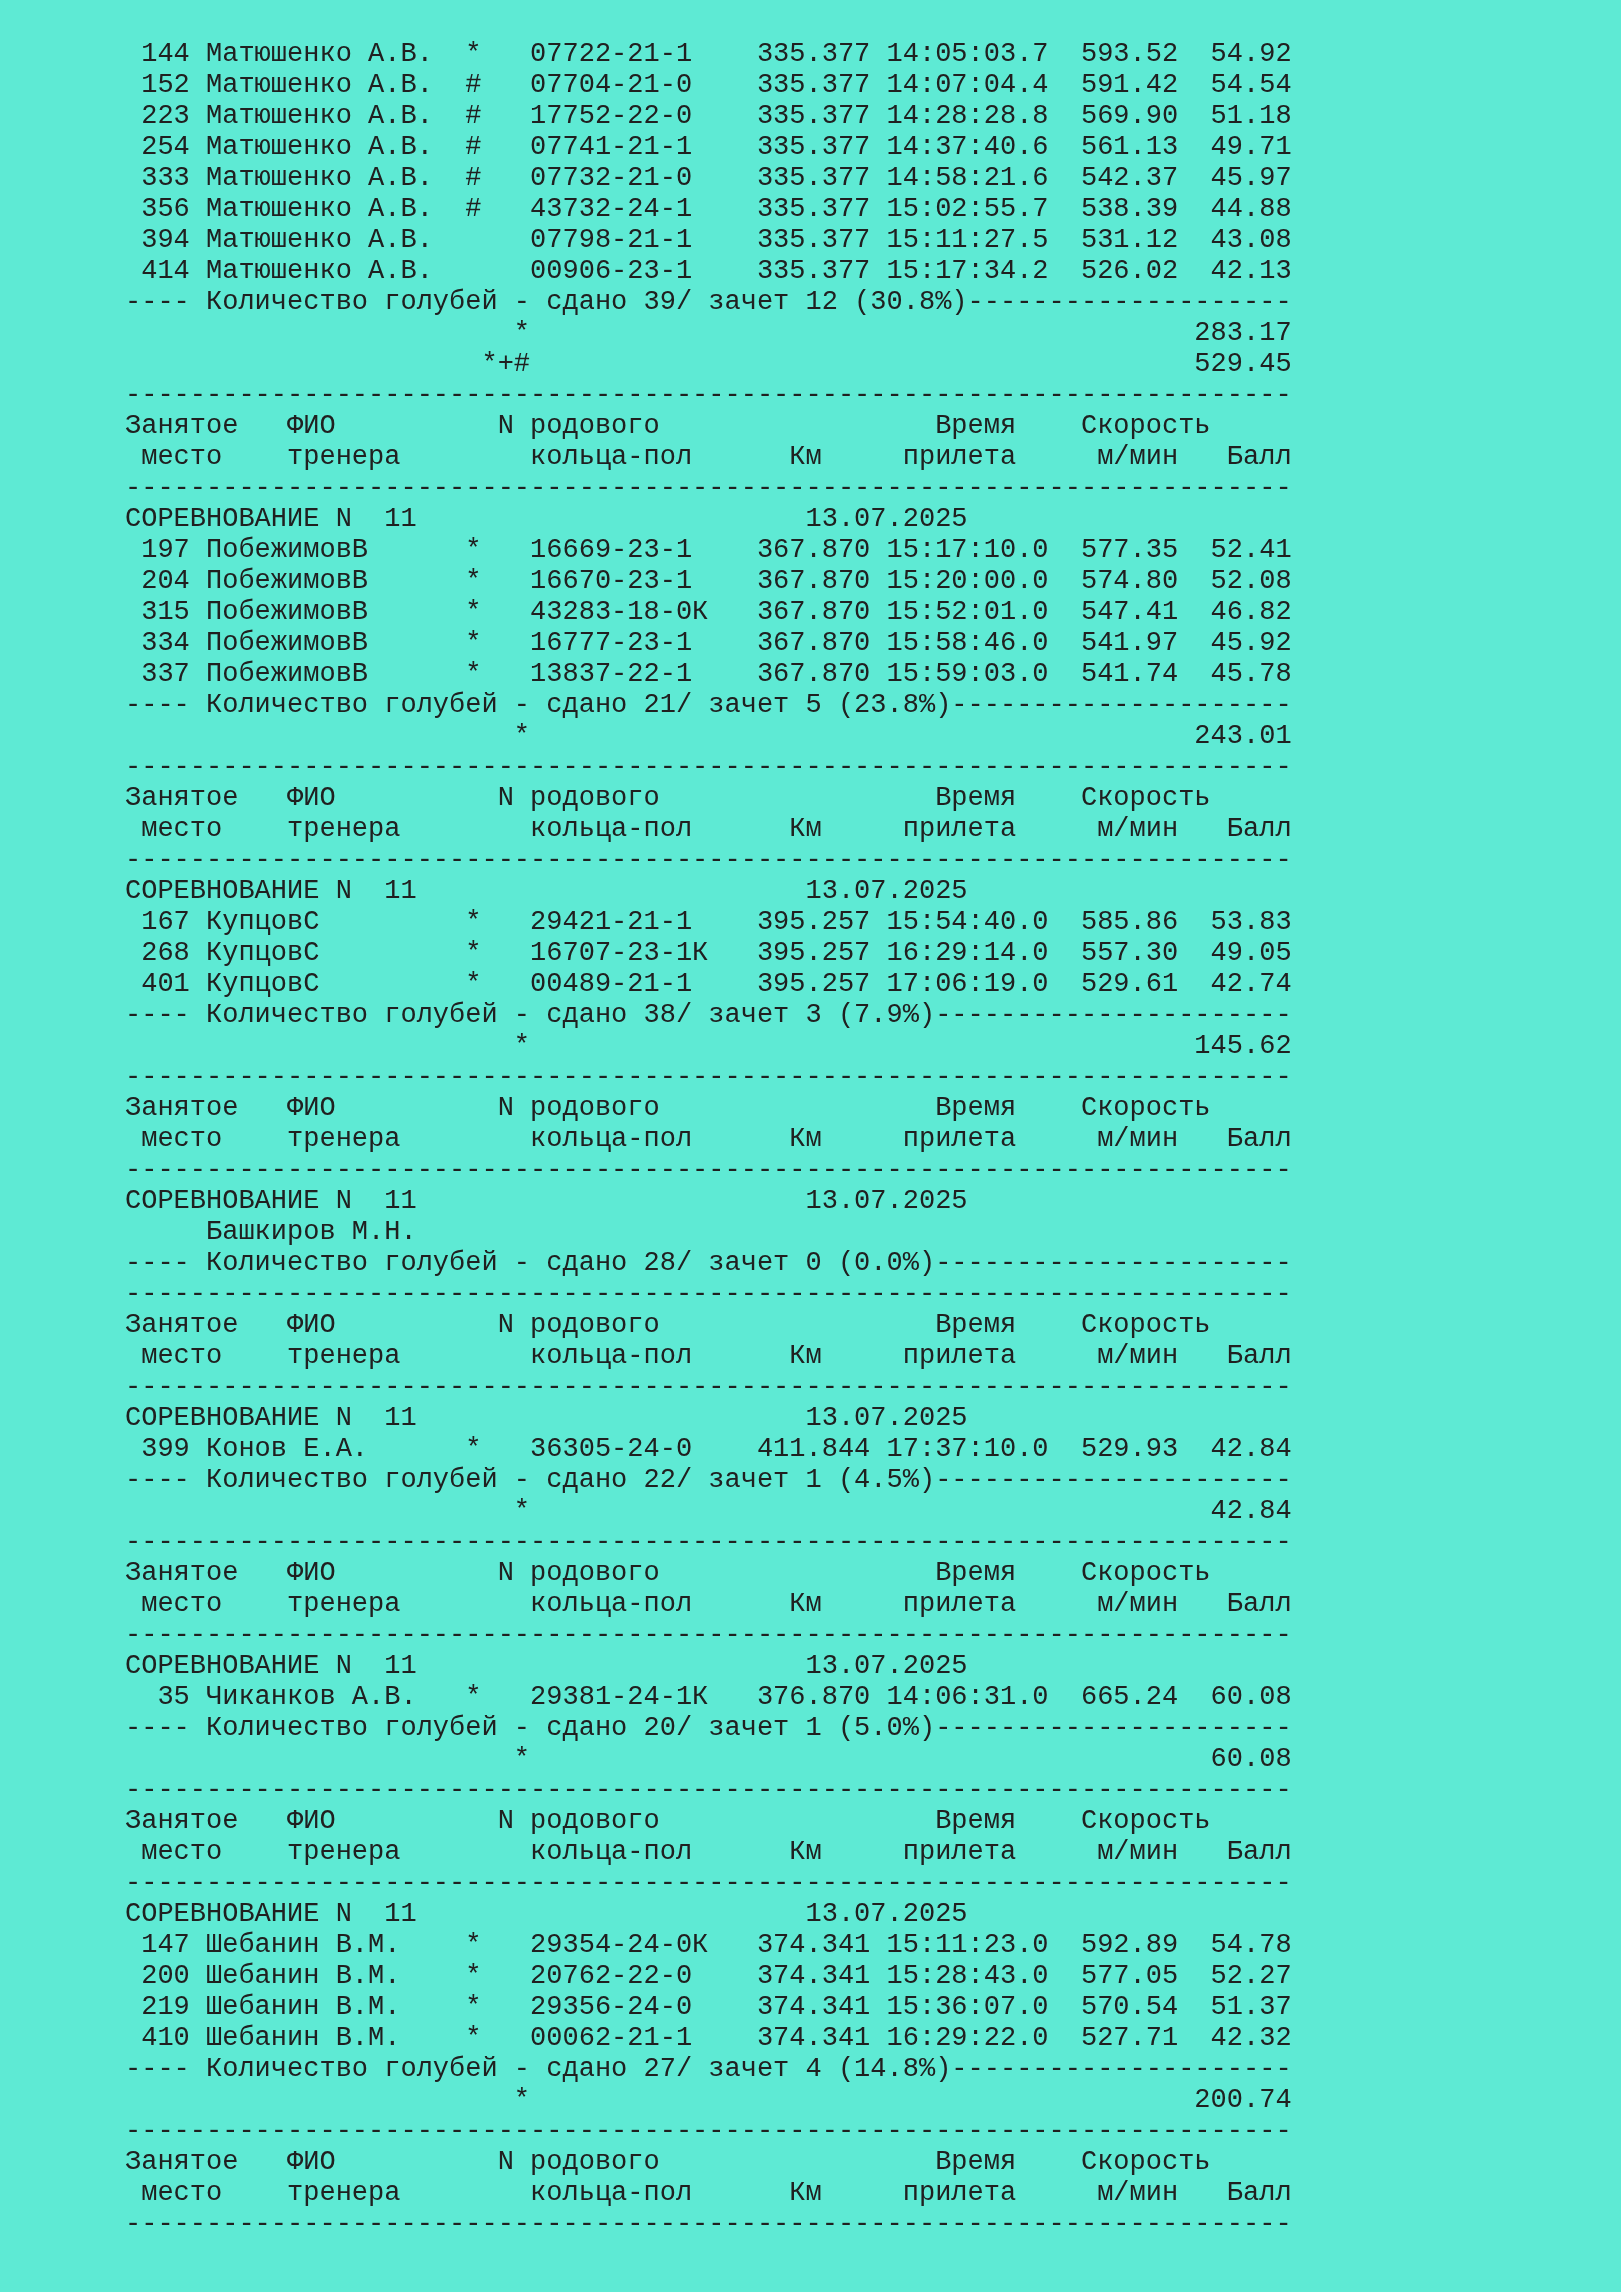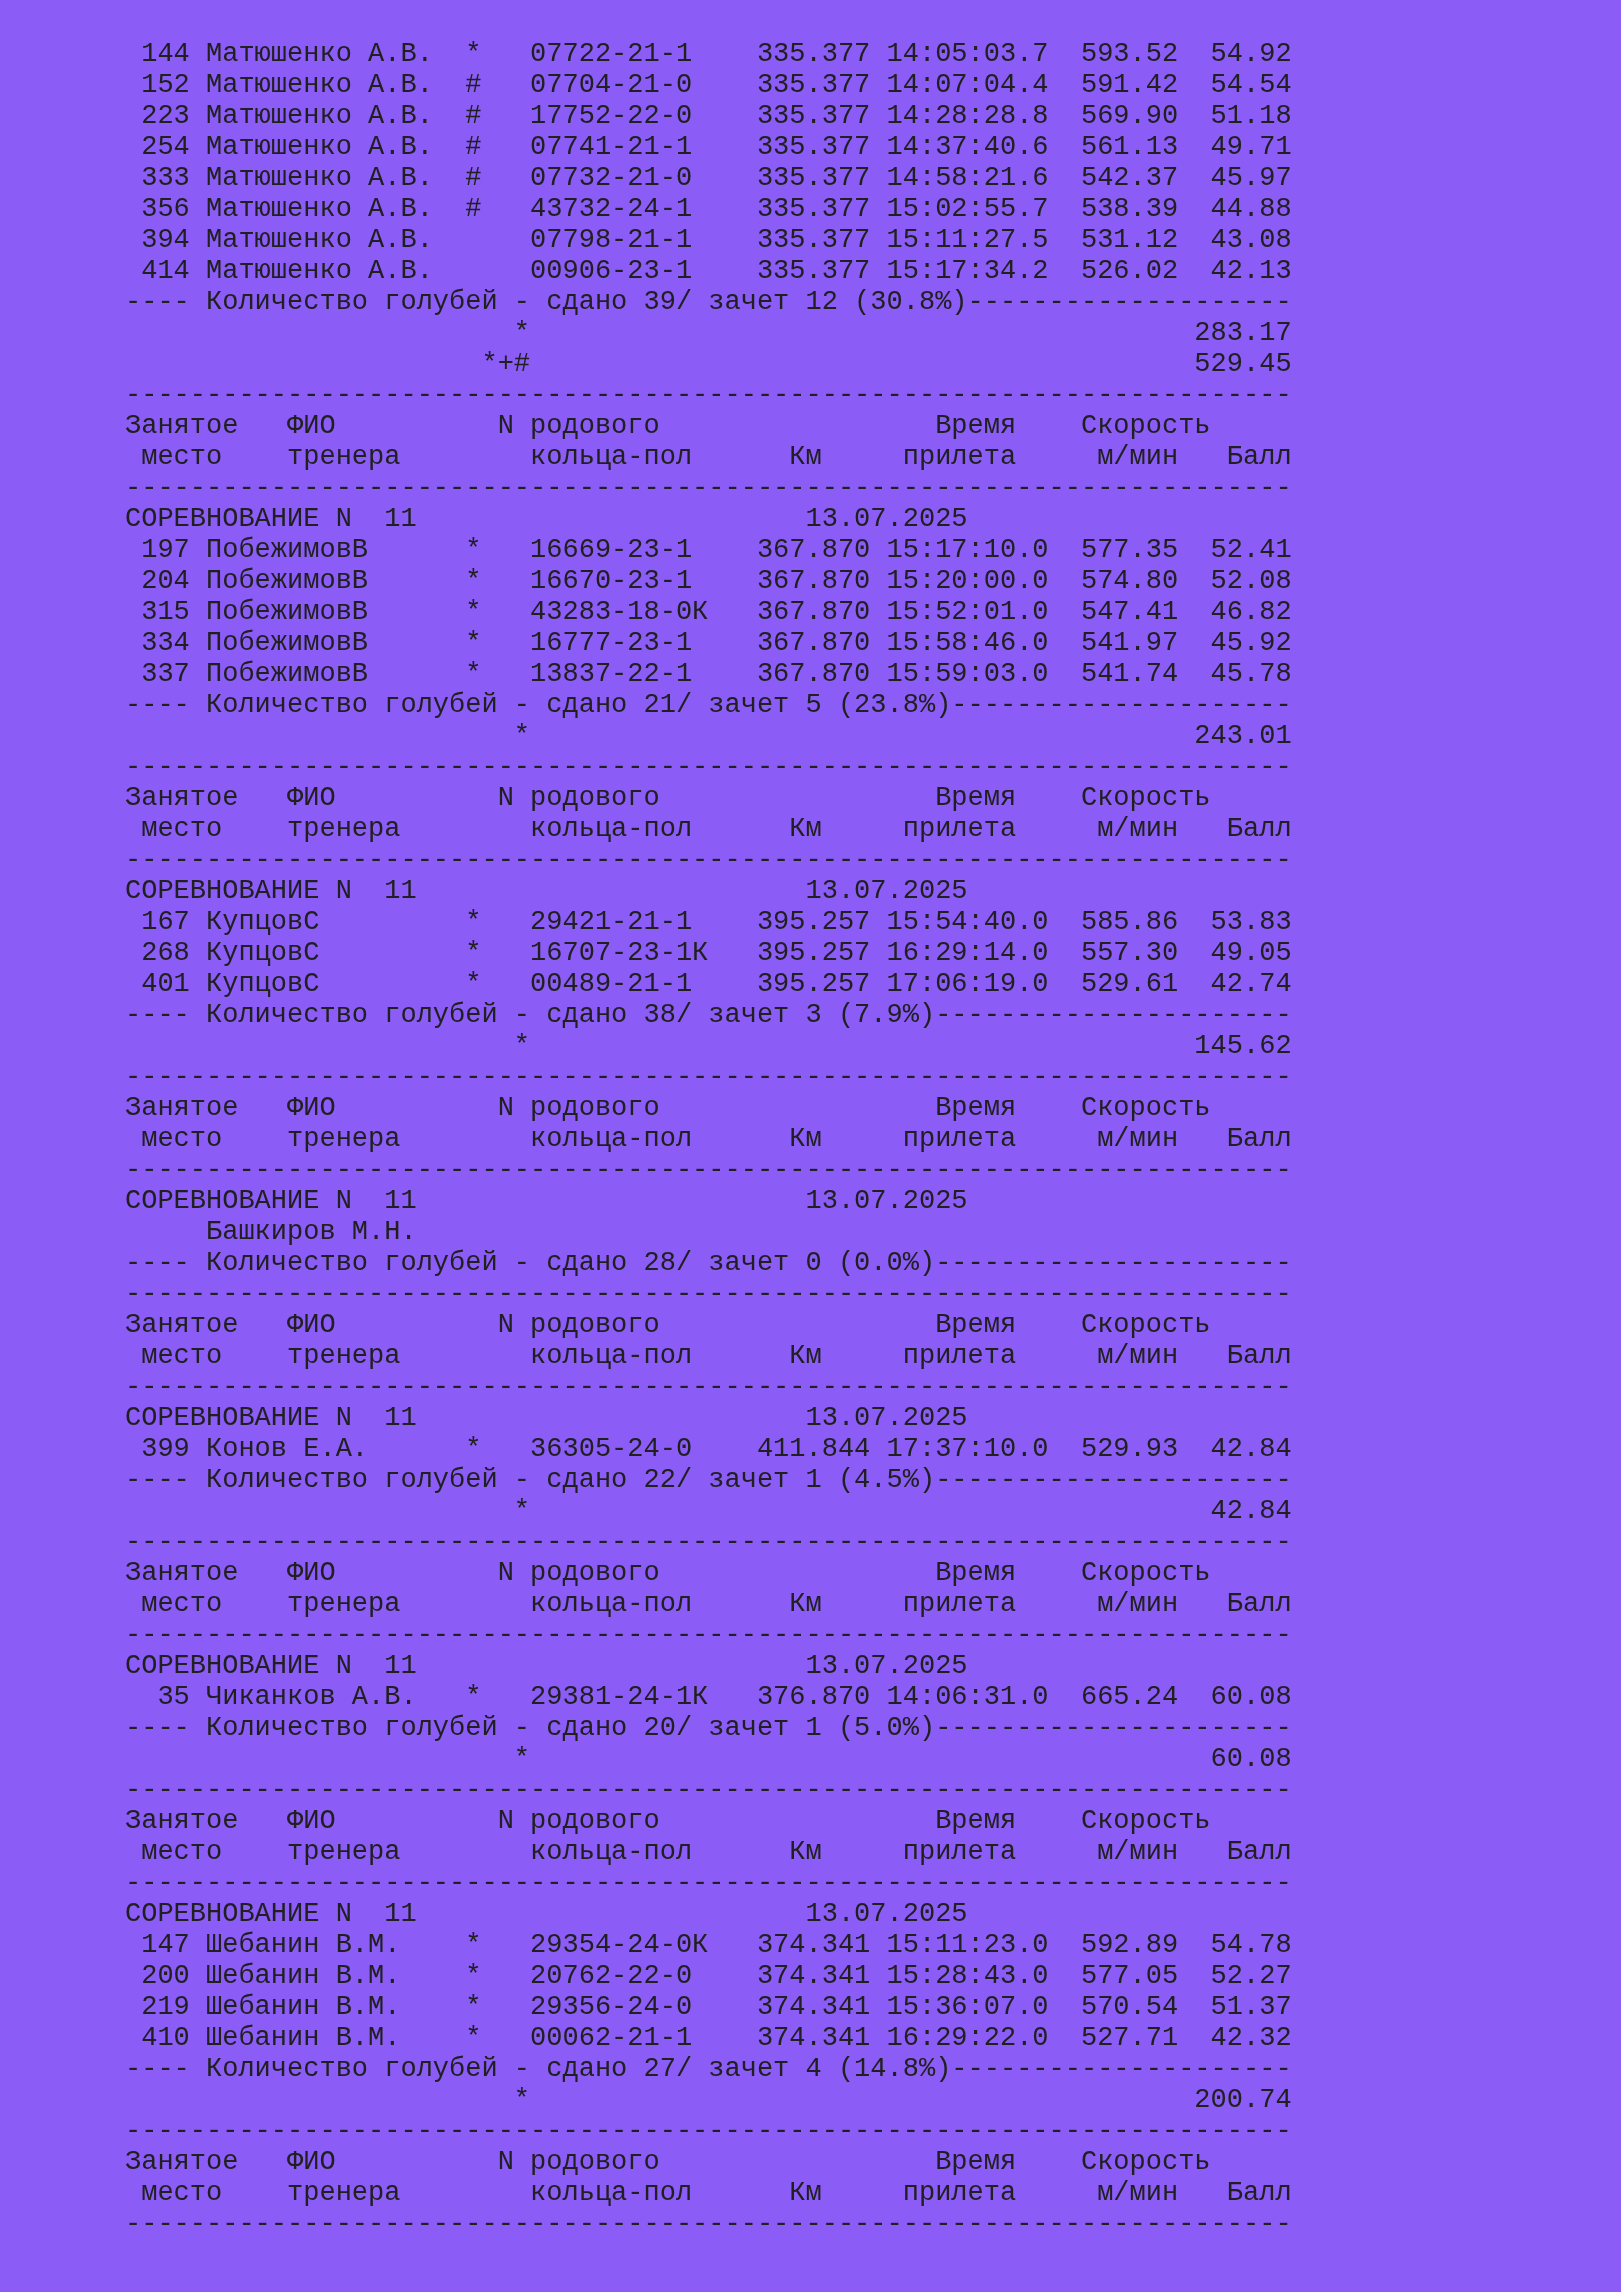--- a/index.html
+++ b/index.html
@@ -1,20 +1,20 @@
 <!DOCTYPE html>
 <html><head>
 <meta charset="utf-8">
 <style>
   html,body{margin:0;padding:0;background:#ffffff;}
   .page{
     position:relative;
     width:1621px;
     height:2293px;
-    background:#8b5cf6;
+    background:#5eead4;
     overflow:hidden;
   }
   .report{
     position:absolute;
     left:125px;
     top:39px;
     font-family:"Liberation Mono", monospace;
     font-size:27px;
     line-height:31px;
     font-weight:400;

